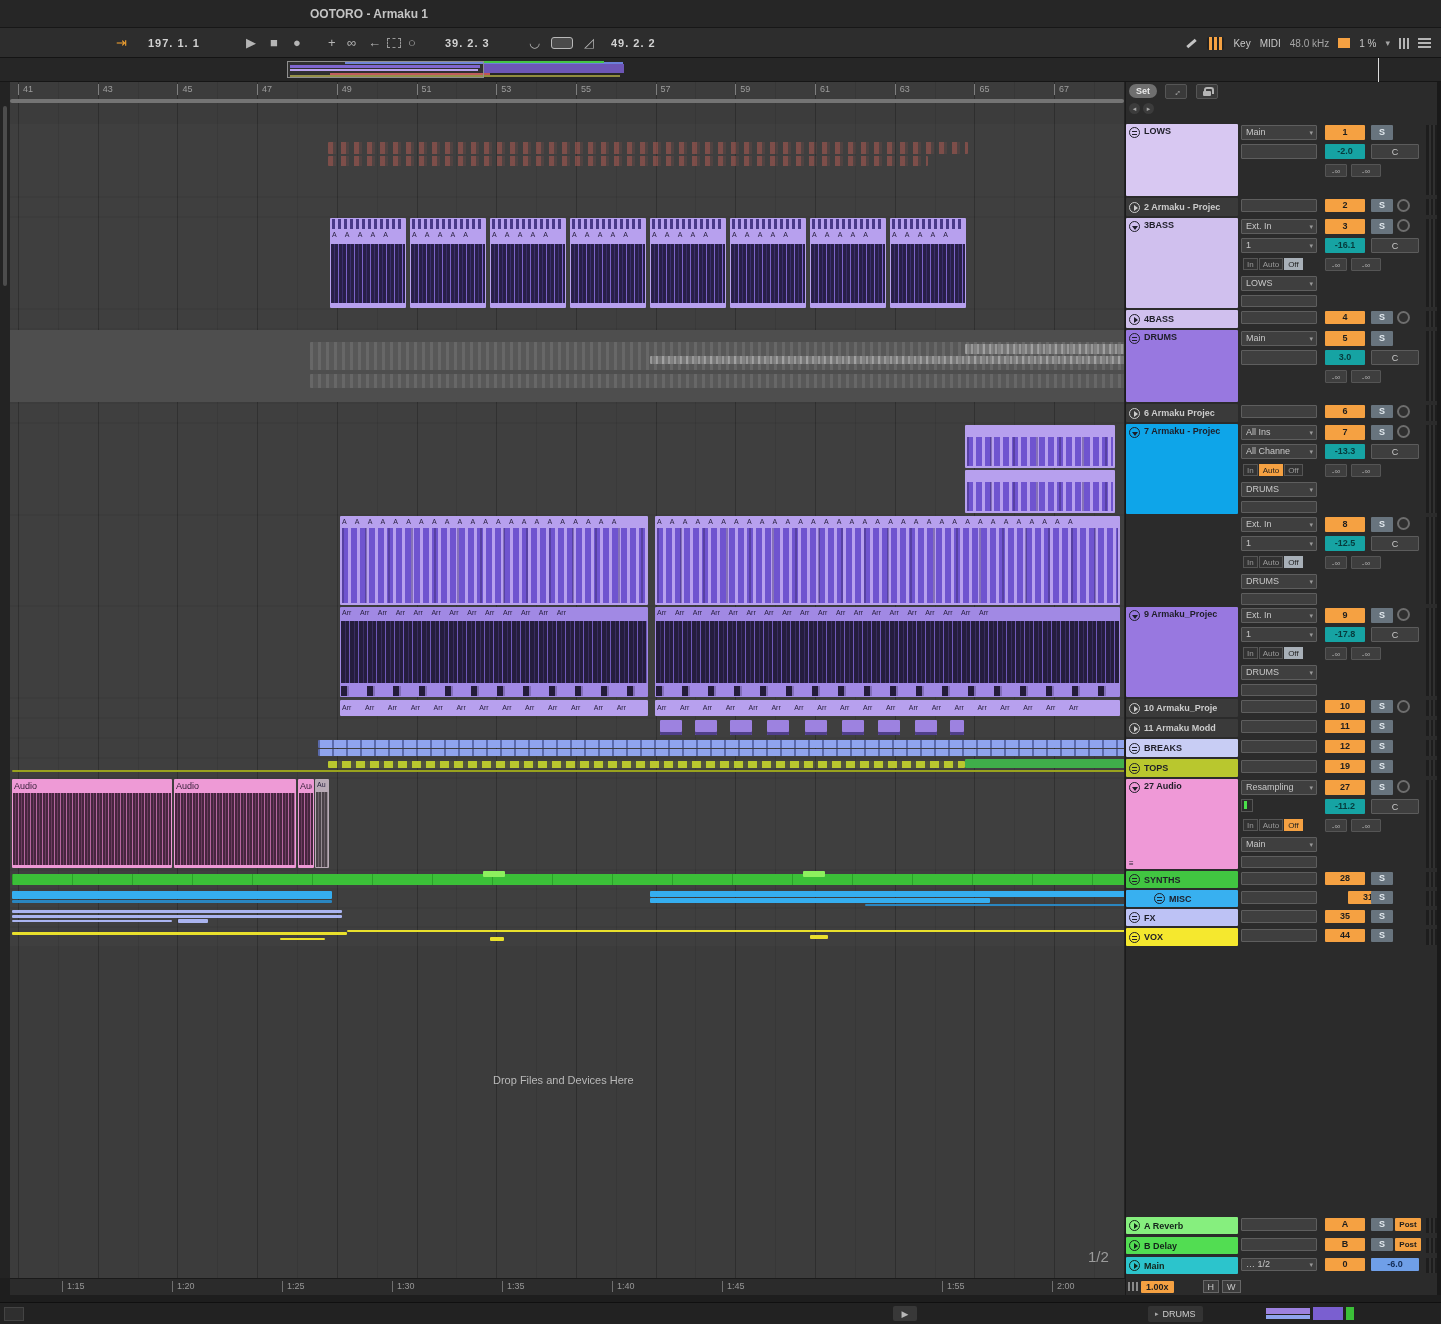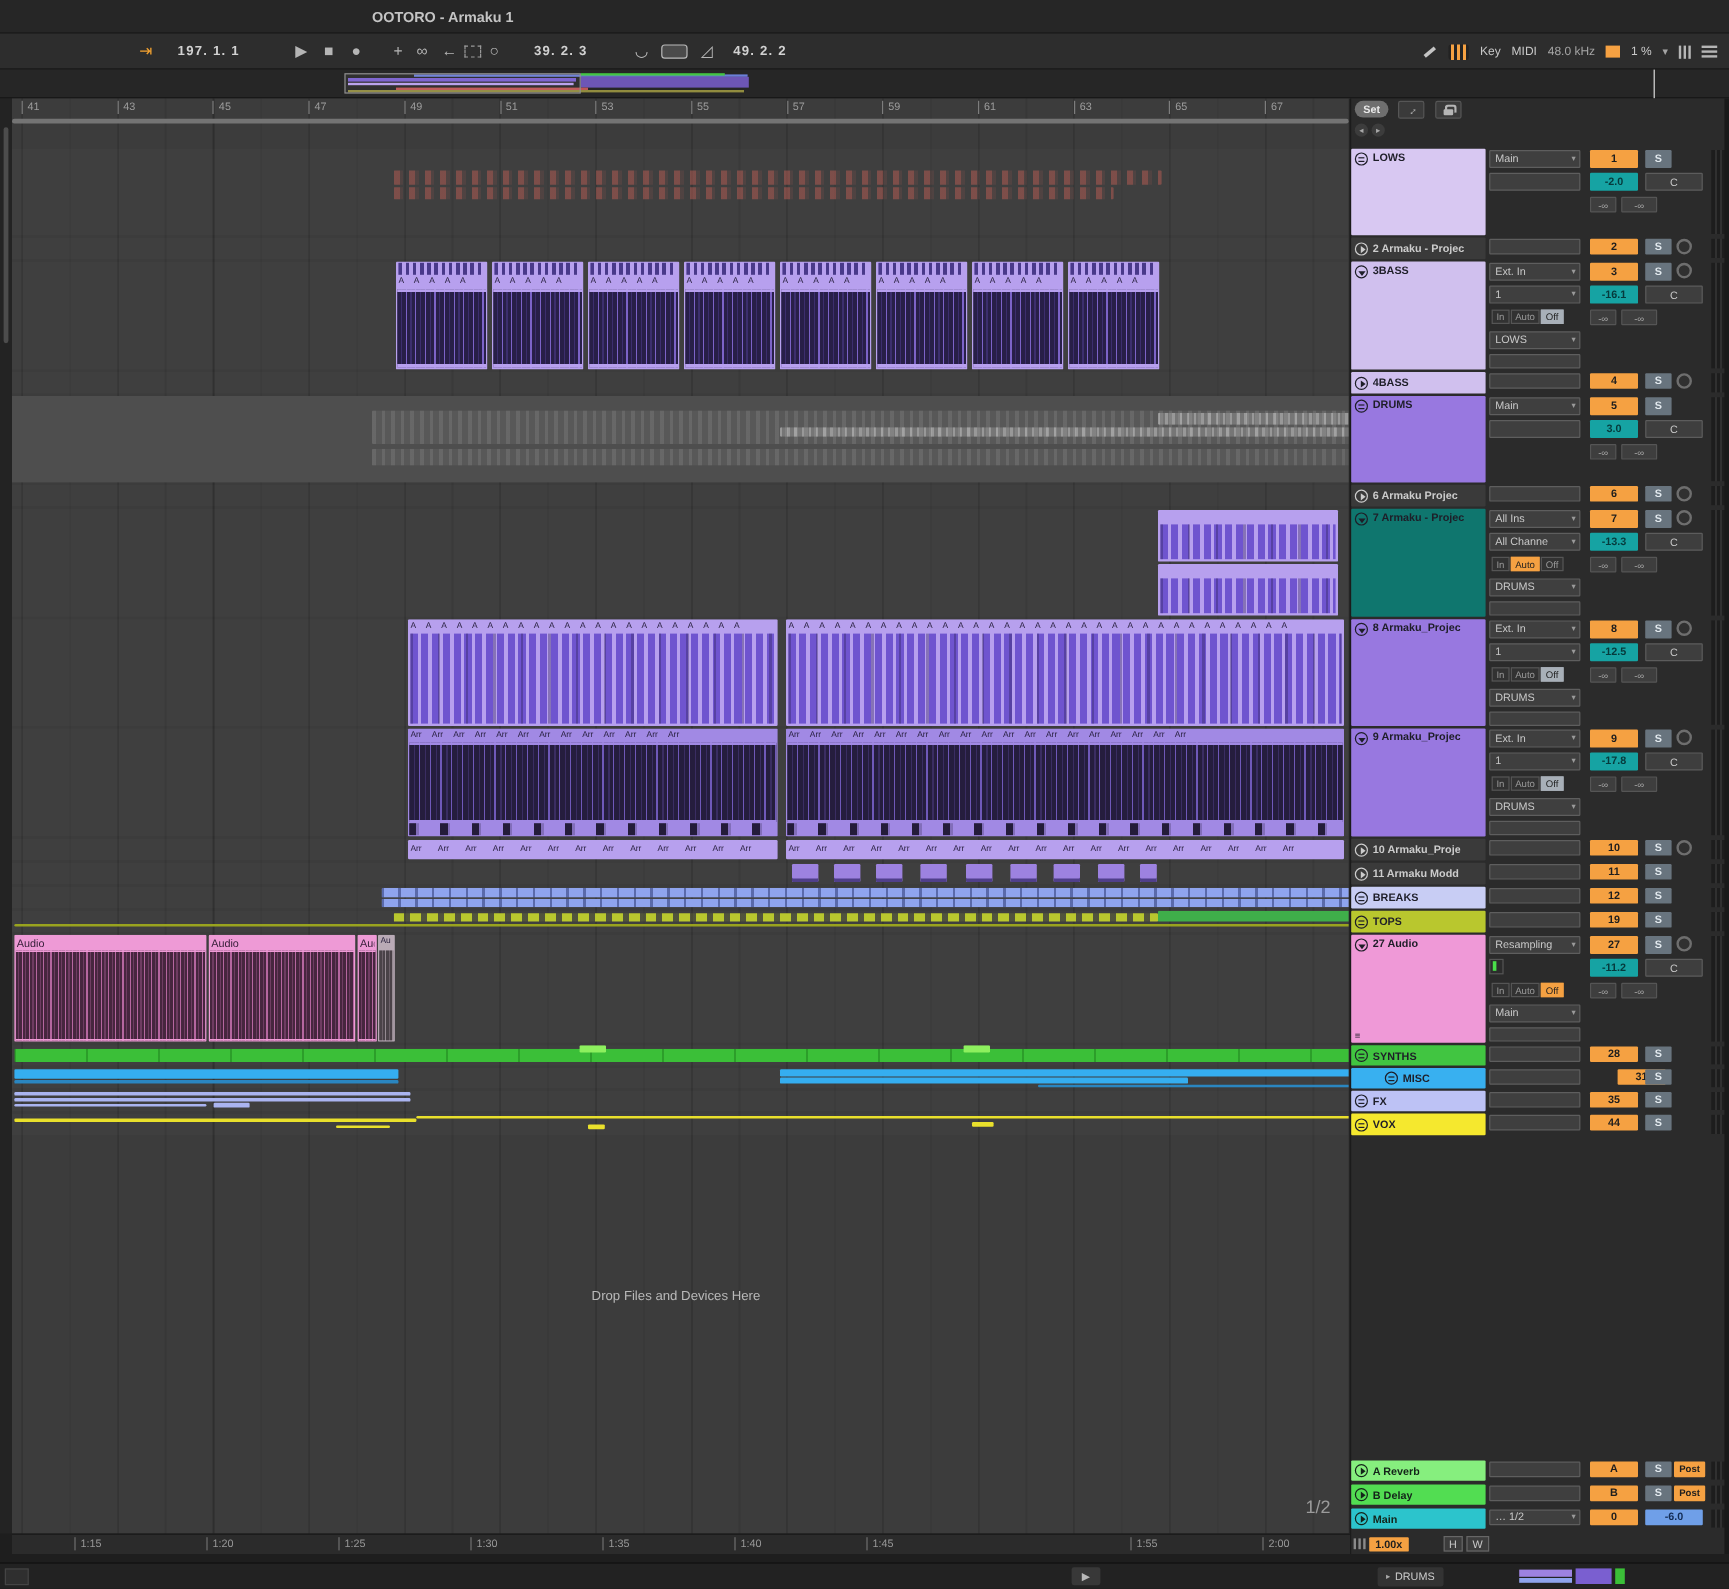--- a/index.html
+++ b/index.html
@@ -474,21 +474,21 @@
           <span class="icf col"></span>
           <span class="tname">6 Armaku  Projec</span>
         </div>
         <span class="mcell mbox" style="left: 115px; top: 1px; width: 76px; height: 13px; line-height: 11px;"></span>
         <span class="mcell mnum" style="left: 199px; top: 1px; width: 40px; height: 13px; line-height: 13px;">6</span>
         <span class="mcell msolo" style="left: 245px; top: 1px; width: 22px; height: 13px; line-height: 13px;">S</span>
         <span class="mrec" style="left: 271px; top: 1px;"></span>
         <span class="tmeter"></span>
       </div>
       <div class="trow" style="height: 90px;">
-        <div class="thead" style="background: #0f766e; color: rgb(30, 30, 40);">
+        <div class="thead" style="background: #0ea5e9; color: rgb(30, 30, 40);">
           <span class="icf exp"></span>
           <span class="tname">7 Armaku - Projec</span>
         </div>
         <span class="mcell mbox sel" style="left: 115px; top: 1px; width: 76px; height: 15px; line-height: 13px;">All Ins</span>
         <span class="mcell mnum" style="left: 199px; top: 1px; width: 40px; height: 15px; line-height: 15px;">7</span>
         <span class="mcell msolo" style="left: 245px; top: 1px; width: 22px; height: 15px; line-height: 15px;">S</span>
         <span class="mrec" style="left: 271px; top: 1px;"></span>
         <span class="mcell mbox sel" style="left: 115px; top: 20px; width: 76px; height: 15px; line-height: 13px;">All Channe</span>
         <span class="mcell mvol teal" style="left: 199px; top: 20px; width: 40px; height: 15px; line-height: 15px;">-13.3</span>
         <span class="mcell mpan" style="left: 245px; top: 20px; width: 48px; height: 15px; line-height: 15px;">C</span>
@@ -497,24 +497,20 @@
           <span class="mopt act-orange">Auto</span>
           <span class="mopt">Off</span>
         </span>
         <span class="mcell msend" style="left: 199px; top: 40px; width: 22px; height: 13px; line-height: 13px;">-∞</span>
         <span class="mcell msend" style="left: 225px; top: 40px; width: 30px; height: 13px; line-height: 13px;">-∞</span>
         <span class="mcell mbox sel" style="left: 115px; top: 58px; width: 76px; height: 15px; line-height: 13px;">DRUMS</span>
         <span class="mcell mbox" style="left: 115px; top: 77px; width: 76px; height: 12px; line-height: 10px;"></span>
         <span class="tmeter"></span>
       </div>
       <div class="trow" style="height: 89px;">
-        <div class="thead" style="background: rgb(152, 120, 224); color: rgb(30, 30, 40);">
-          <span class="icf exp"></span>
-          <span class="tname">8 Armaku_Projec</span>
-        </div>
         <span class="mcell mbox sel" style="left: 115px; top: 1px; width: 76px; height: 15px; line-height: 13px;">Ext. In</span>
         <span class="mcell mnum" style="left: 199px; top: 1px; width: 40px; height: 15px; line-height: 15px;">8</span>
         <span class="mcell msolo" style="left: 245px; top: 1px; width: 22px; height: 15px; line-height: 15px;">S</span>
         <span class="mrec" style="left: 271px; top: 1px;"></span>
         <span class="mcell mbox sel" style="left: 115px; top: 20px; width: 76px; height: 15px; line-height: 13px;">1</span>
         <span class="mcell mvol teal" style="left: 199px; top: 20px; width: 40px; height: 15px; line-height: 15px;">-12.5</span>
         <span class="mcell mpan" style="left: 245px; top: 20px; width: 48px; height: 15px; line-height: 15px;">C</span>
         <span class="mmon" style="left: 117px; top: 40px;">
           <span class="mopt">In</span>
           <span class="mopt">Auto</span>

